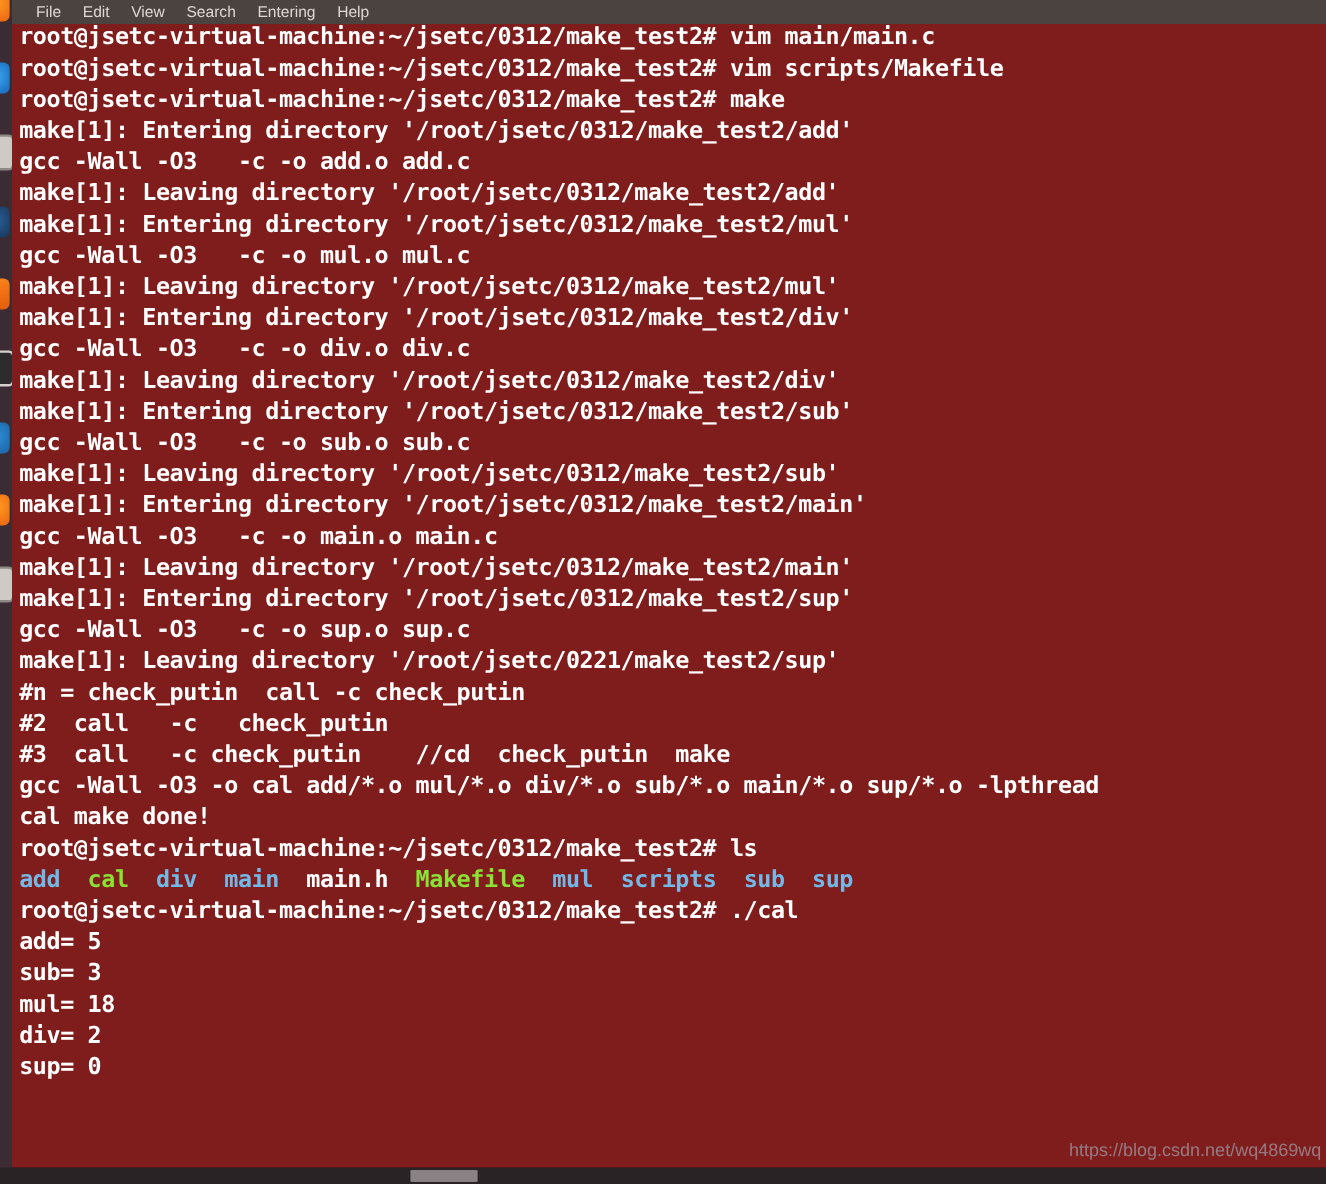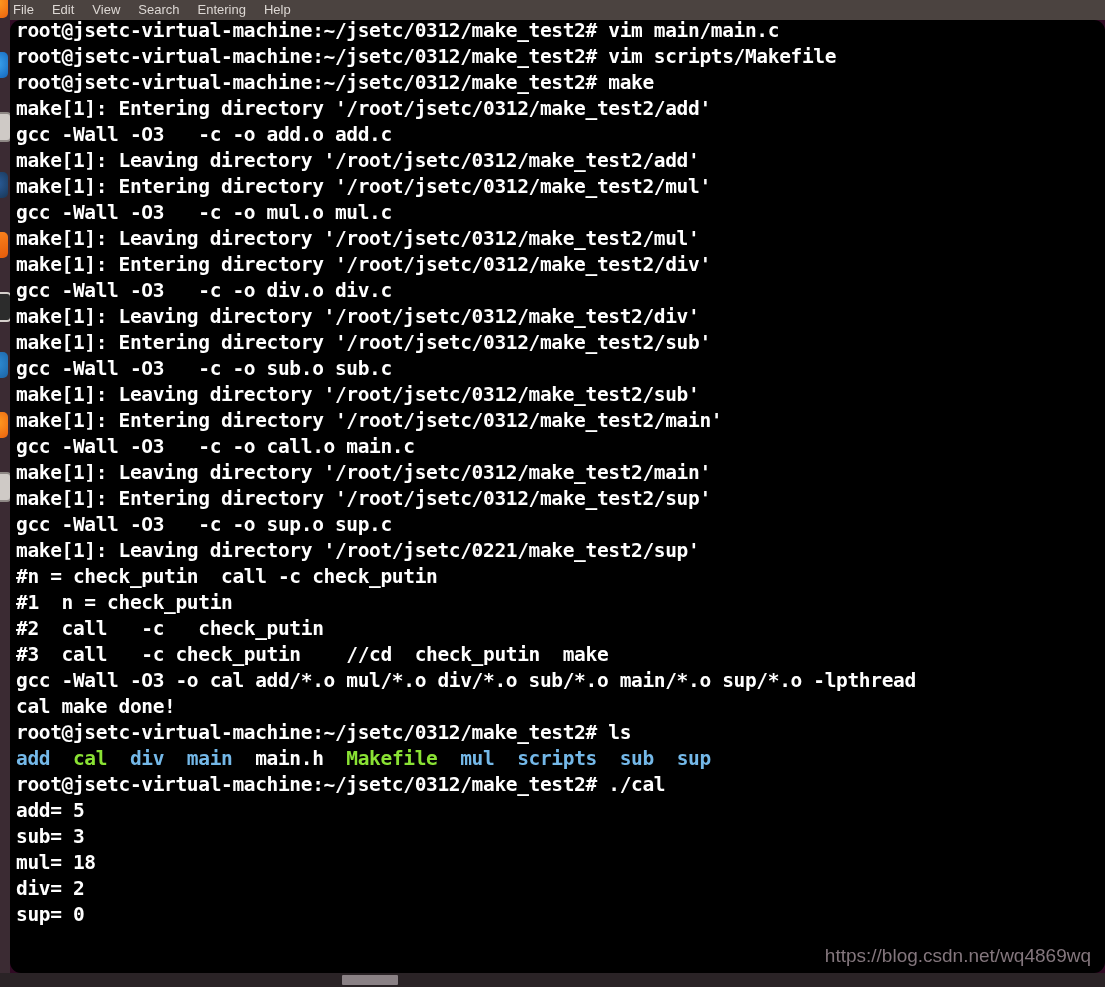--- a/index.html
+++ b/index.html
@@ -42,44 +42,43 @@
 
   
   #menubar {
     position: absolute;
     left: 10px; top: 0;
     width: 1095px;
     height: 20px;
     background: #4b4340;
     display: flex;
     align-items: center;
-    padding-left: 3px;
+    padding-left: 20px;
     box-sizing: border-box;
     z-index: 10;
   }
   .menu-item {
     color: #ddd8d4;
     font-family: "Liberation Sans", sans-serif;
     font-size: 13px;
     margin-right: 18px;
     line-height: 20px;
     white-space: nowrap;
     cursor: default;
   }
 
   
   #terminal {
     position: absolute;
     left: 10px; top: 20px;
     width: 1095px;
     height: 953px;
-    background: #000000;
+    background: #7f1d1d;
     overflow: hidden;
     z-index: 6;
-    border-radius: 11px;
   }
   #termtext {
     position: absolute;
     left: 6px;
     top: -2px;
     width: 1080px;
   }
   .tline {
     font-family: "DejaVu Sans Mono", "Liberation Mono", monospace;
     font-size: 19.5px;
@@ -88,25 +87,25 @@
     height: 26px;
     color: #ffffff;
     white-space: pre;
     letter-spacing: -0.35px;
   }
   .c-white { color: #ffffff; }
 
   
   #watermark {
     position: absolute;
-    right: 14px;
+    right: 4px;
     bottom: 20px;
     color: #9b8b93;
     font-family: "Liberation Sans", sans-serif;
-    font-size: 19px;
+    font-size: 15px;
     opacity: 0.85;
     z-index: 8;
     white-space: nowrap;
   }
 
   
   #bottombar {
     position: absolute;
     left: 0;
     bottom: 0;
@@ -160,27 +159,26 @@
       <div class="tline"><span class="c-white">make[1]: Entering directory '/root/jsetc/0312/make_test2/mul'</span></div>
       <div class="tline"><span class="c-white">gcc -Wall -O3   -c -o mul.o mul.c</span></div>
       <div class="tline"><span class="c-white">make[1]: Leaving directory '/root/jsetc/0312/make_test2/mul'</span></div>
       <div class="tline"><span class="c-white">make[1]: Entering directory '/root/jsetc/0312/make_test2/div'</span></div>
       <div class="tline"><span class="c-white">gcc -Wall -O3   -c -o div.o div.c</span></div>
       <div class="tline"><span class="c-white">make[1]: Leaving directory '/root/jsetc/0312/make_test2/div'</span></div>
       <div class="tline"><span class="c-white">make[1]: Entering directory '/root/jsetc/0312/make_test2/sub'</span></div>
       <div class="tline"><span class="c-white">gcc -Wall -O3   -c -o sub.o sub.c</span></div>
       <div class="tline"><span class="c-white">make[1]: Leaving directory '/root/jsetc/0312/make_test2/sub'</span></div>
       <div class="tline"><span class="c-white">make[1]: Entering directory '/root/jsetc/0312/make_test2/main'</span></div>
-      <div class="tline"><span class="c-white">gcc -Wall -O3   -c -o call.o main.c</span></div>
+      <div class="tline"><span class="c-white">gcc -Wall -O3   -c -o main.o main.c</span></div>
       <div class="tline"><span class="c-white">make[1]: Leaving directory '/root/jsetc/0312/make_test2/main'</span></div>
       <div class="tline"><span class="c-white">make[1]: Entering directory '/root/jsetc/0312/make_test2/sup'</span></div>
       <div class="tline"><span class="c-white">gcc -Wall -O3   -c -o sup.o sup.c</span></div>
       <div class="tline"><span class="c-white">make[1]: Leaving directory '/root/jsetc/0221/make_test2/sup'</span></div>
       <div class="tline"><span class="c-white">#n = check_putin  call -c check_putin</span></div>
-      <div class="tline"><span class="c-white">#1  n = check_putin</span></div>
       <div class="tline"><span class="c-white">#2  call   -c   check_putin</span></div>
       <div class="tline"><span class="c-white">#3  call   -c check_putin    //cd  check_putin  make</span></div>
       <div class="tline"><span class="c-white">gcc -Wall -O3 -o cal add/*.o mul/*.o div/*.o sub/*.o main/*.o sup/*.o -lpthread</span></div>
       <div class="tline"><span class="c-white">cal make done!</span></div>
       <div class="tline"><span class="c-white">root@jsetc-virtual-machine:~/jsetc/0312/make_test2# </span><span class="c-white">ls</span></div>
       <div class="tline"><span style="color: rgb(116, 184, 232);">add</span><span>  </span><span style="color: rgb(138, 226, 52);">cal</span><span>  </span><span style="color: rgb(116, 184, 232);">div</span><span>  </span><span style="color: rgb(116, 184, 232);">main</span><span>  </span><span style="color: rgb(255, 255, 255);">main.h</span><span>  </span><span style="color: rgb(138, 226, 52);">Makefile</span><span>  </span><span style="color: rgb(116, 184, 232);">mul</span><span>  </span><span style="color: rgb(116, 184, 232);">scripts</span><span>  </span><span style="color: rgb(116, 184, 232);">sub</span><span>  </span><span style="color: rgb(116, 184, 232);">sup</span></div>
       <div class="tline"><span class="c-white">root@jsetc-virtual-machine:~/jsetc/0312/make_test2# </span><span class="c-white">./cal</span></div>
       <div class="tline"><span class="c-white">add= 5</span></div>
       <div class="tline"><span class="c-white">sub= 3</span></div>
       <div class="tline"><span class="c-white">mul= 18</span></div>

